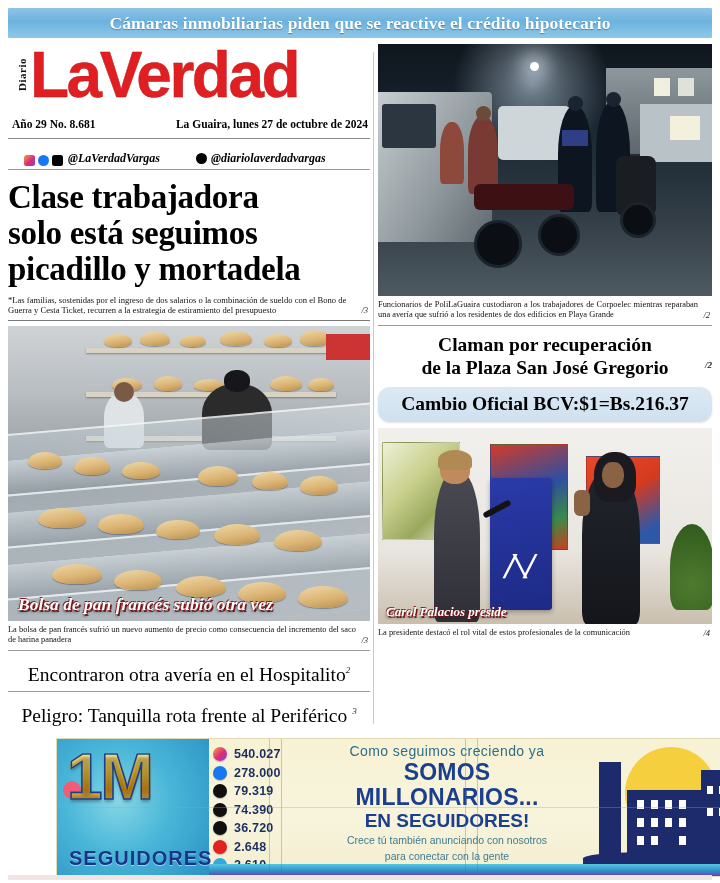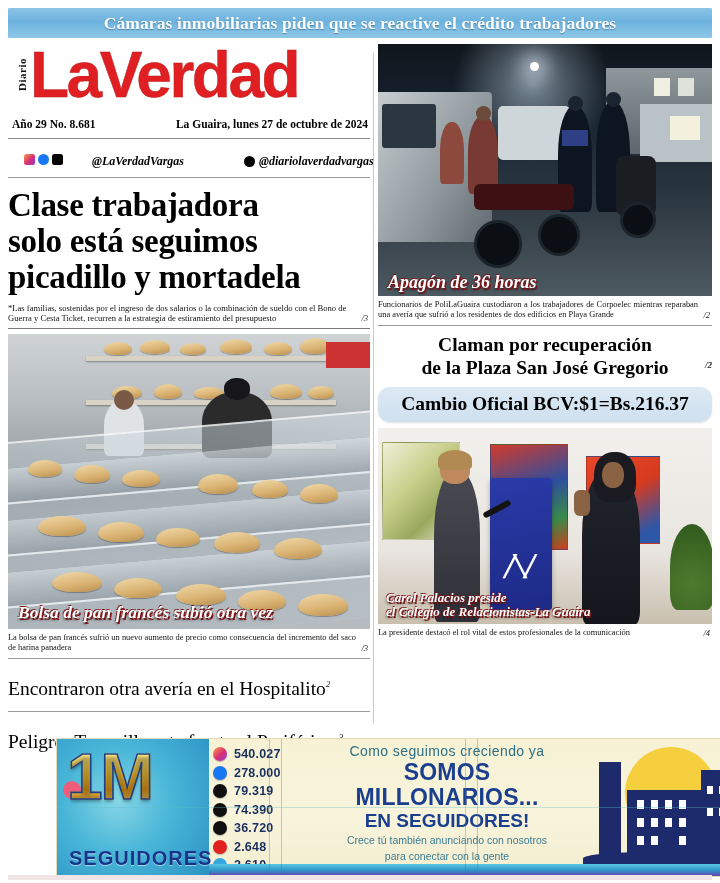--- a/index.html
+++ b/index.html
@@ -26,21 +26,21 @@
     font-family:"Liberation Serif",serif;font-weight:bold;font-size:11px;letter-spacing:.5px;color:#111;}
   .laverdad{position:absolute;left:22px;top:-4px;font-family:"Liberation Sans",sans-serif;
     font-weight:bold;font-size:64px;line-height:70px;color:#e01f22;letter-spacing:-2.5px;
     -webkit-text-stroke:.4px #b5181b;}
 
   .datebar{position:relative;height:18px;margin-top:2px;}
   .issue{position:absolute;left:4px;top:0;font-family:"Liberation Serif",serif;font-weight:bold;font-size:11.5px;}
   .place{position:absolute;right:2px;top:0;font-family:"Liberation Serif",serif;font-weight:bold;font-size:11.5px;}
   .hr-thin{height:1px;background:#8a8a8a;margin-top:2px;}
 
-  .socialbar{position:relative;height:20px;margin-top:15px;display:flex;align-items:flex-start;gap:24px;}
+  .socialbar{position:relative;height:20px;margin-top:7px;display:flex;align-items:flex-end;}
   .sicons{display:flex;gap:3px;align-items:center;margin-left:16px;}
   .sico{width:11px;height:11px;border-radius:2.5px;display:inline-block;position:relative;}
   .sico.ig{background:linear-gradient(135deg,#f9a03f,#d92d7a 55%,#8b3fd6);}
   .sico.fb{background:#1877f2;border-radius:50%;}
   .sico.x{background:#000;}
   .sico.tk{background:#000;border-radius:50%;}
   .shandle{font-family:"Liberation Serif",serif;font-style:italic;font-weight:bold;font-size:12px;margin-left:5px;}
   .shandle2{font-family:"Liberation Serif",serif;font-style:italic;font-weight:bold;font-size:12px;margin-left:4px;}
   .sgroup2{display:flex;align-items:center;margin-left:36px;}
   .hr-thin2{height:1px;background:#9a9a9a;margin-top:3px;}
@@ -110,21 +110,21 @@
   .head2{font-family:"Liberation Serif",serif;font-weight:bold;font-size:19.5px;line-height:23px;
     text-align:center;position:relative;}
   .head2 .pg{position:absolute;right:0;bottom:2px;font-size:9px;}
 
   .bcvbox{margin-top:8px;background:linear-gradient(180deg,#dce9f4,#cfe0ef);
     border-radius:12px;padding:5px 8px 7px;text-align:center;box-shadow:0 1px 2px rgba(0,0,0,.12);}
   .bcv1{font-family:"Liberation Serif",serif;font-weight:bold;font-size:19.5px;line-height:23px;}
   .bcv2{font-family:"Liberation Serif",serif;font-weight:bold;font-size:18px;line-height:21px;}
 
   .hl-row{position:relative;margin-top:7px;}
-  .hl-text{font-family:"Liberation Serif",serif;font-size:19.5px;line-height:36px;}
+  .hl-text{font-family:"Liberation Serif",serif;font-size:19.5px;line-height:24px;text-align:center;}
   .hl-text .pg{font-size:9px;vertical-align:super;}
   .hr-light{height:1px;background:#9a9a9a;margin-top:5px;}
 
   
   .ad{position:absolute;left:8px;top:738px;width:704px;height:137px;overflow:hidden;
     background:linear-gradient(180deg,#f7f2d4 0%,#f8f4dc 55%,#f3eed0 100%);
     border:1px solid #e3d9b6;margin-left:48px;}
   .ad-left{position:absolute;left:0;top:0;width:152px;height:137px;
     background:radial-gradient(circle at 40% 45%,#86d6e6 0%,#49b6d8 45%,#2b92c4 100%);}
   .ad-1m{position:absolute;left:10px;top:6px;font-family:"Liberation Sans",sans-serif;font-weight:bold;
@@ -159,21 +159,21 @@
   .adline-h{position:absolute;left:0;width:704px;height:1px;background:rgba(90,190,200,.35);}
 
   .footstrip{position:absolute;left:8px;top:875px;width:704px;height:5px;background:#f0e4e4;}
 </style>
 </head>
 <body>
 
 <div class="page">
 
   <div class="topbanner">
-    <div class="topbanner-text">Cámaras inmobiliarias piden que se reactive el crédito trabajadores</div>
+    <div class="topbanner-text">Cámaras inmobiliarias piden que se reactive el crédito hipotecario</div>
   </div>
 
   <div class="vrule"></div>
 
   <div class="colL">
 
     <div class="masthead">
       <div class="diario">Diario</div>
       <div class="laverdad">LaVerdad</div>
     </div>
@@ -298,21 +298,20 @@
       <div style="position:absolute;left:184px;top:86px;width:26px;height:16px;background:#2f3f86;"></div>
       <div class="cop" style="left:90px;top:72px;width:30px;height:78px;background:#7a3a34;"></div>
       <div class="cophead" style="left:98px;top:62px;background:#6b4a3a;"></div>
       <div class="cop" style="left:62px;top:78px;width:24px;height:62px;background:#8d4a3c;"></div>
 
       <div class="moto" style="left:96px;top:140px;width:100px;height:26px;"></div>
       <div class="wheel" style="left:96px;top:176px;width:42px;height:42px;"></div>
       <div class="wheel" style="left:160px;top:170px;width:36px;height:36px;"></div>
       <div class="moto" style="left:238px;top:112px;width:40px;height:60px;background:#1a1d22;border-radius:8px;"></div>
       <div class="wheel" style="left:242px;top:158px;width:30px;height:30px;"></div>
-      <div class="ph-caption-overlay" style="font-size:18px;bottom:4px;">Apagón de 36 horas</div>
     </div>
 
     <div class="capline" style="margin-top:4px;">
       <span>Funcionarios de PoliLaGuaira custodiaron a los trabajadores de Corpoelec mientras reparaban una avería que sufrió a los residentes de dos edificios en Playa Grande</span>
       <span class="pg pg-right">/2</span>
     </div>
     <div class="hr-light"></div>
 
     <div class="head2" style="margin-top:7px;">
       <div>Claman por recuperación</div>
@@ -341,21 +340,20 @@
       <div style="position:absolute;left:60px;top:22px;width:34px;height:20px;border-radius:50% 50% 20% 20%;background:#b08a52;"></div>
       <div style="position:absolute;left:104px;top:78px;width:30px;height:6px;background:#131313;transform:rotate(-28deg);border-radius:3px;"></div>
       <div class="figure" style="left:204px;top:42px;width:58px;height:154px;
         background:linear-gradient(180deg,#22242c,#14161c);"></div>
       <div style="position:absolute;left:216px;top:24px;width:42px;height:50px;border-radius:45% 45% 35% 35%;background:#1a1a20;"></div>
       <div style="position:absolute;left:224px;top:34px;width:22px;height:26px;border-radius:45%;background:#8a6244;"></div>
       <div style="position:absolute;left:196px;top:62px;width:16px;height:26px;border-radius:6px;background:#8a6244;"></div>
       <div class="plant" style="left:292px;top:96px;width:44px;height:86px;"></div>
       <div class="ph-caption-overlay" style="font-size:13px;left:8px;bottom:4px;">
         <div>Carol Palacios preside</div>
-        <div>el Colegio de Relacionistas-La Guaira</div>
       </div>
     </div>
 
     <div class="capline" style="margin-top:4px;">
       <span>La presidente destacó el rol vital de estos profesionales de la comunicación</span>
       <span class="pg pg-right">/4</span>
     </div>
   </div>
 
   <div class="ad">

